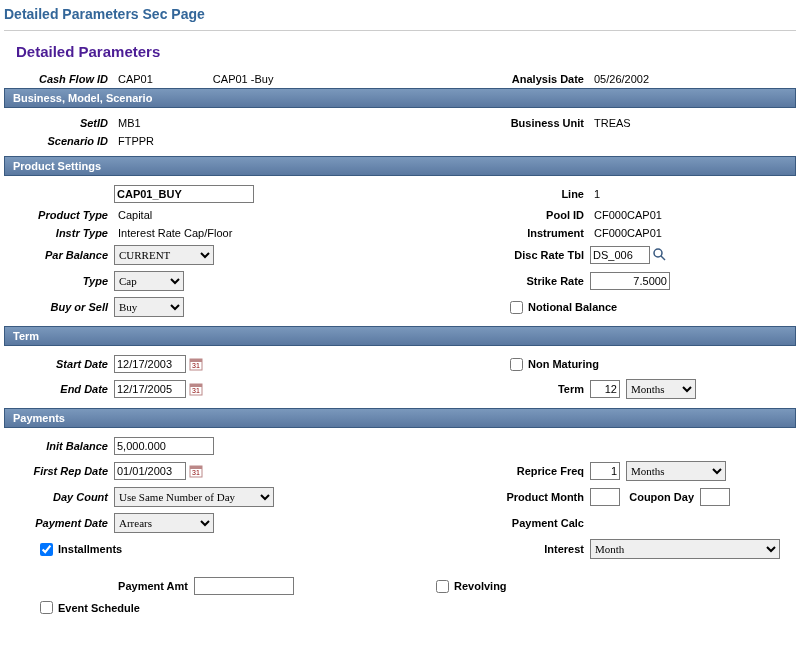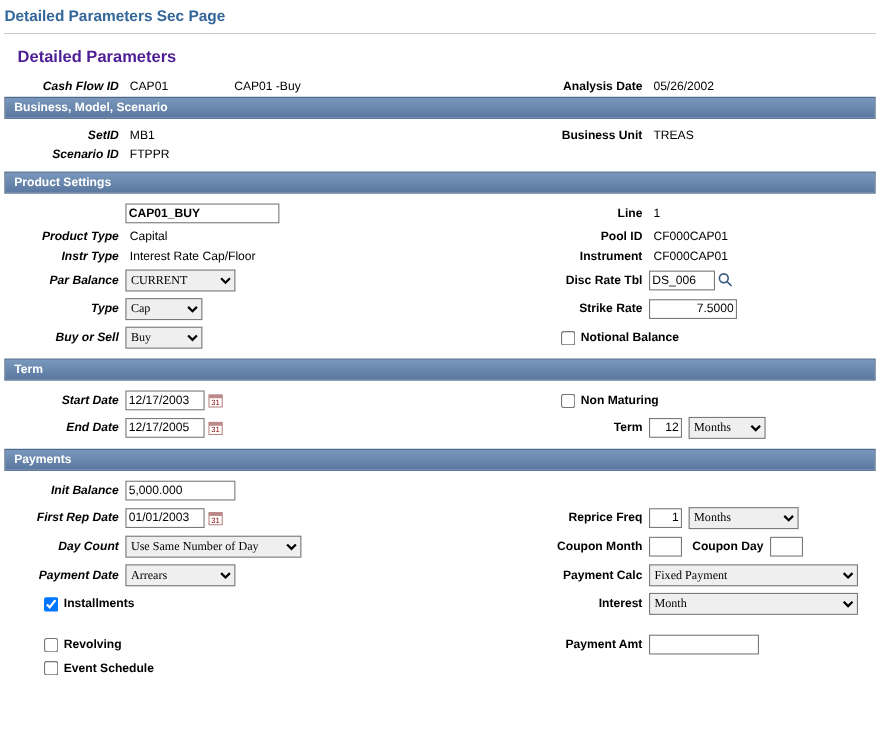--- a/index.html
+++ b/index.html
@@ -283,68 +283,65 @@
     </div>
   </div>
   <div class="row">
     <div class="col col-l">
       <span class="lbl lbl-l">Day Count</span>
       <select style="width:160px">
         <option>Use Same Number of Day</option>
       </select>
     </div>
     <div class="col col-r">
-      <span class="lbl lbl-r">Coupon Month</span>
+      <span class="lbl lbl-r">Product Month</span>
       <input type="text" style="width: 30px;">
       <span class="lbl" style="width:80px;text-align:right">Coupon Day</span>
       <input type="text" style="width: 30px;">
     </div>
   </div>
   <div class="row">
     <div class="col col-l">
       <span class="lbl lbl-l">Payment Date</span>
       <select style="width:100px">
         <option>Arrears</option>
       </select>
     </div>
     <div class="col col-r">
       <span class="lbl lbl-r">Payment Calc</span>
-      <select style="width:190px">
-        <option>Fixed Payment</option>
-      </select>
     </div>
   </div>
   <div class="row">
     <div class="col col-l">
       <span class="lbl" style="width:36px"></span>
       <label class="checkbox-wrap">
         <input type="checkbox" checked="" style="">
         <span class="lbl" style="text-align:right;padding:0;font-weight:bold">Installments</span>
       </label>
     </div>
     <div class="col col-r">
       <span class="lbl lbl-r">Interest</span>
       <select style="width:190px">
         <option>Month</option>
       </select>
     </div>
   </div>
   <div class="row" style="height:12px"></div>
   <div class="row">
+    <div class="col col-r">
+      <span class="lbl lbl-r">Payment Amt</span>
+      <input type="text" style="width: 100px;">
+    </div>
     <div class="col col-l">
       <span class="lbl" style="width:36px"></span>
       <label class="checkbox-wrap">
         <input type="checkbox" style="">
         <span class="lbl" style="text-align:left;padding:0;font-weight:bold">Revolving</span>
       </label>
     </div>
-    <div class="col col-r">
-      <span class="lbl lbl-r">Payment Amt</span>
-      <input type="text" style="width: 100px;">
-    </div>
   </div>
   <div class="row">
     <div class="col col-l">
       <span class="lbl" style="width:36px"></span>
       <label class="checkbox-wrap">
         <input type="checkbox" style="">
         <span class="lbl" style="text-align:left;padding:0;font-weight:bold">Event Schedule</span>
       </label>
     </div>
     <div class="col col-r"></div>

